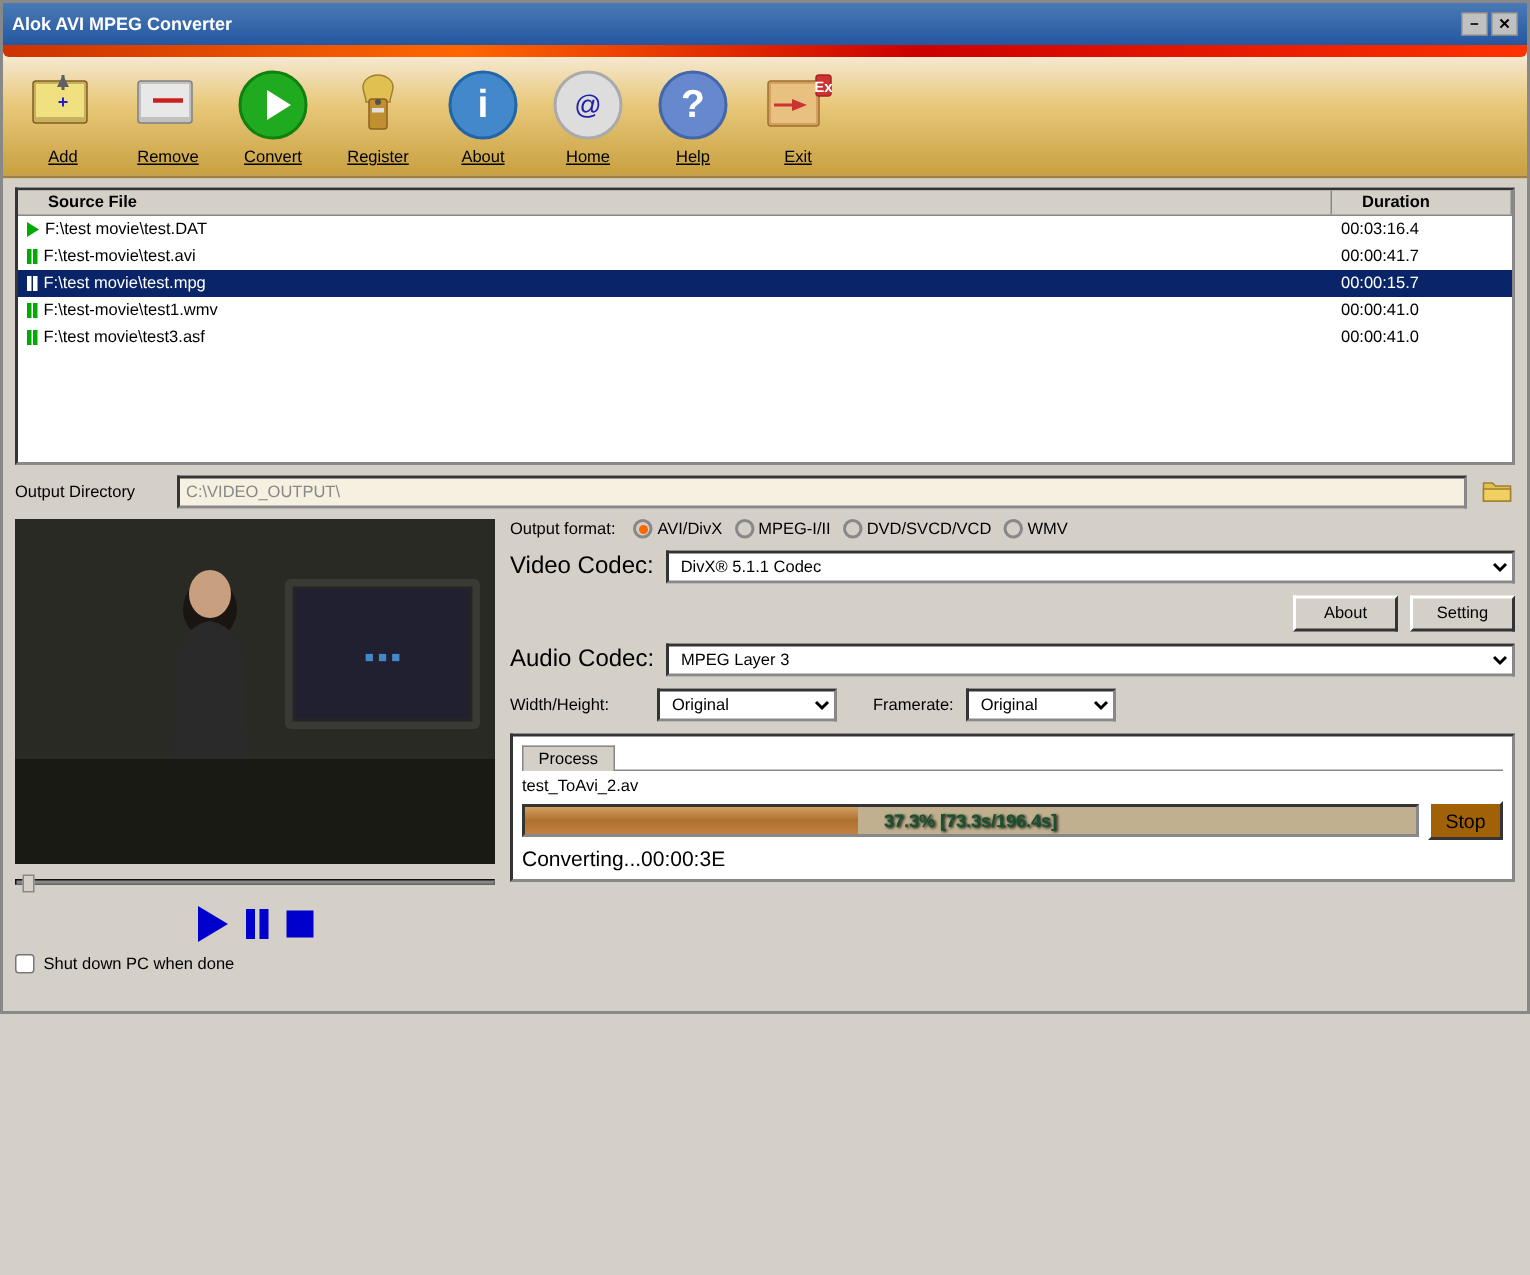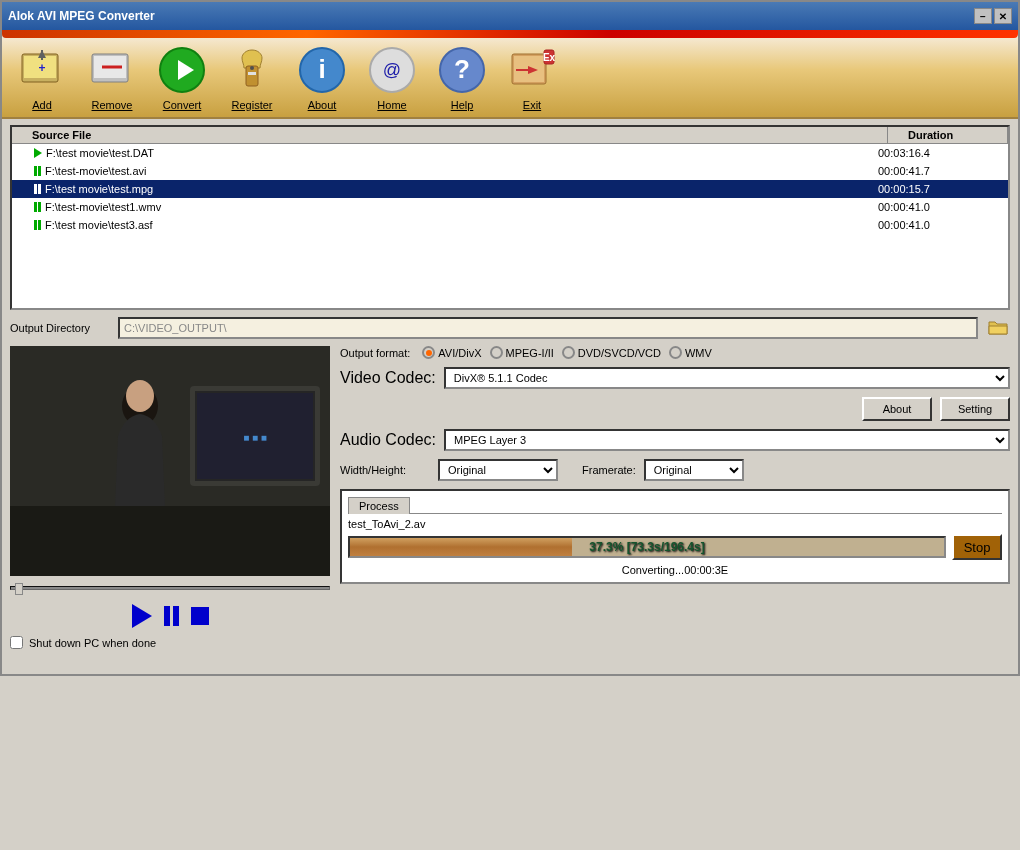--- a/index.html
+++ b/index.html
@@ -108,21 +108,21 @@
       font-weight: bold;
       font-size: 11px;
     }
     .file-list-body {
       overflow-y: auto;
       height: calc(100% - 22px);
     }
     .file-row {
       display: grid;
       grid-template-columns: 1fr 120px;
-      padding: 2px 16px;
+      padding: 2px 0;
       cursor: pointer;
     }
     .file-row.selected {
       background: #0a246a;
       color: white;
     }
     .file-cell {
       padding: 1px 6px;
       font-size: 11px;
       display: flex;
@@ -439,22 +439,22 @@
       background: #a16207;
       border: 2px outset #fff;
       border-bottom-color: #888;
       border-right-color: #888;
       font-size: 13px;
       cursor: pointer;
       padding: 0 8px;
     }
     .status-row {
       display: flex;
-      justify-content: center;
-      font-size: 11px;
+      justify-content: flex-start;
+      font-size: 14px;
     }
 
     
     .icon-svg {
       width: 48px;
       height: 48px;
     }
 
     
     .wave-bar {

